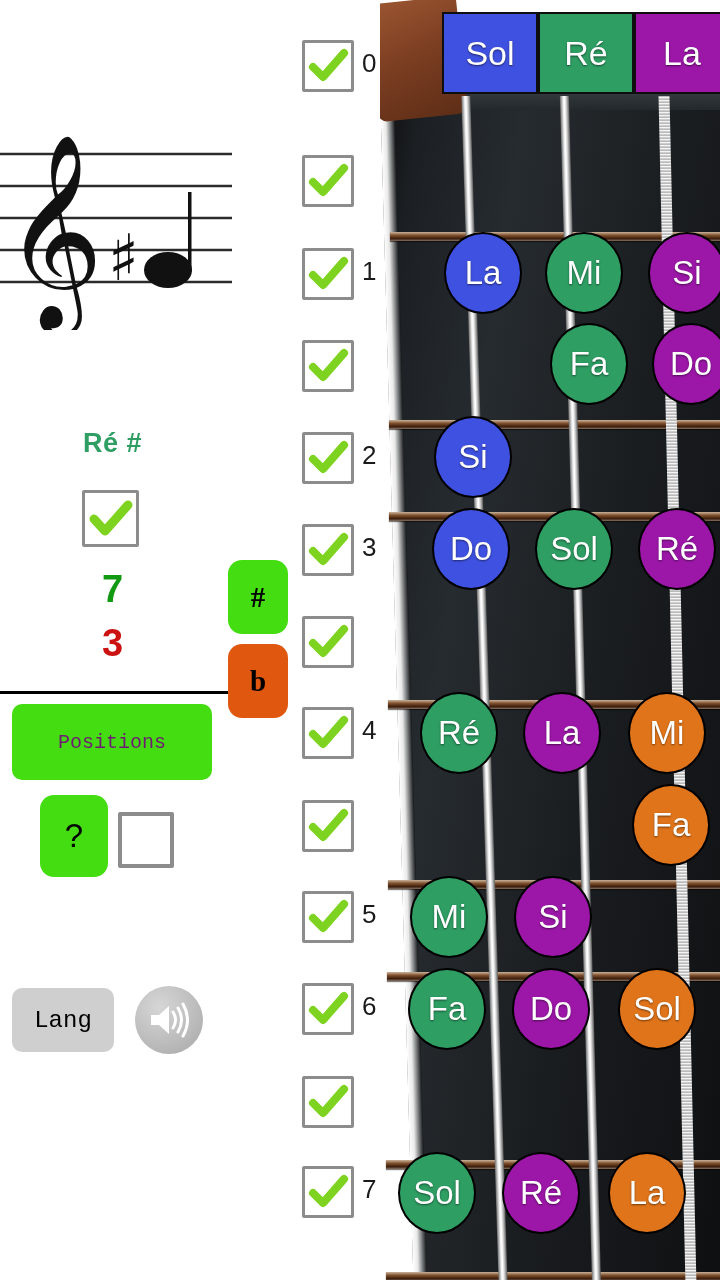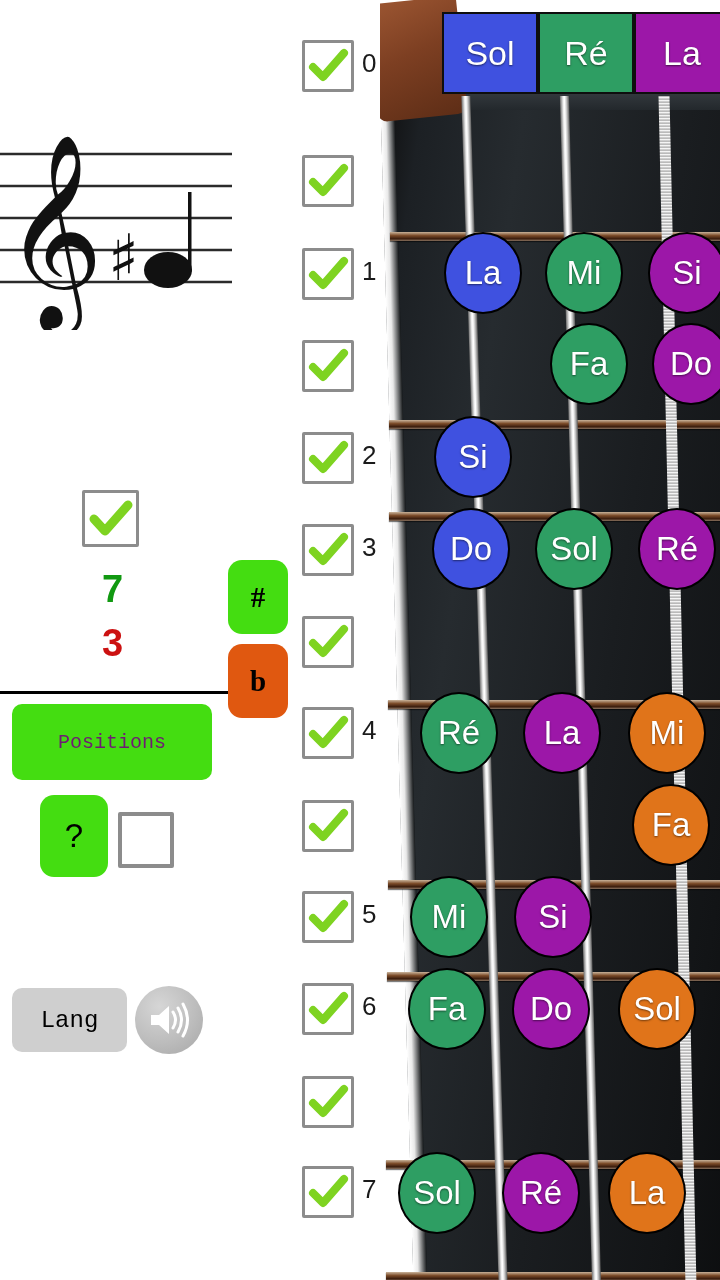--- a/index.html
+++ b/index.html
@@ -164,21 +164,21 @@
     justify-content: center;
     font-family: "Liberation Mono", monospace;
     font-size: 24px;
     color: #000000;
   }
 
   
   .lang-btn {
     position: absolute;
     left: 12px; top: 988px;
-    width: 115px; height: 64px;
+    width: 102px; height: 64px;
     background: #cfcfcf;
     border-radius: 10px;
     display: flex;
     align-items: center;
     justify-content: center;
     font-family: "Liberation Mono", monospace;
     font-size: 24px;
     color: #000000;
   }
 
@@ -341,20 +341,21 @@
         <text x="4" y="158" font-family="DejaVu Sans, sans-serif" font-size="168" fill="#111111">𝄞</text>
 
         <text x="108" y="150" font-family="DejaVu Sans, sans-serif" font-size="64" fill="#111111">♯</text>
 
         <ellipse cx="168" cy="140" rx="24" ry="18" fill="#111111"></ellipse>
 
         <rect x="188" y="62" width="3.5" height="80" fill="#111111"></rect>
       </svg>
     </div>
 
+    <div class="note-name">Ré #</div>
 
     <div class="main-check">
       <svg width="51" height="51" viewBox="0 0 51 51">
         <path d="M9 26 L20 38 L43 12" stroke="#7ed321" stroke-width="9" fill="none" stroke-linecap="round" stroke-linejoin="round"></path>
       </svg>
     </div>
 
     <div class="score-good">7</div>
     <div class="score-bad">3</div>
 

